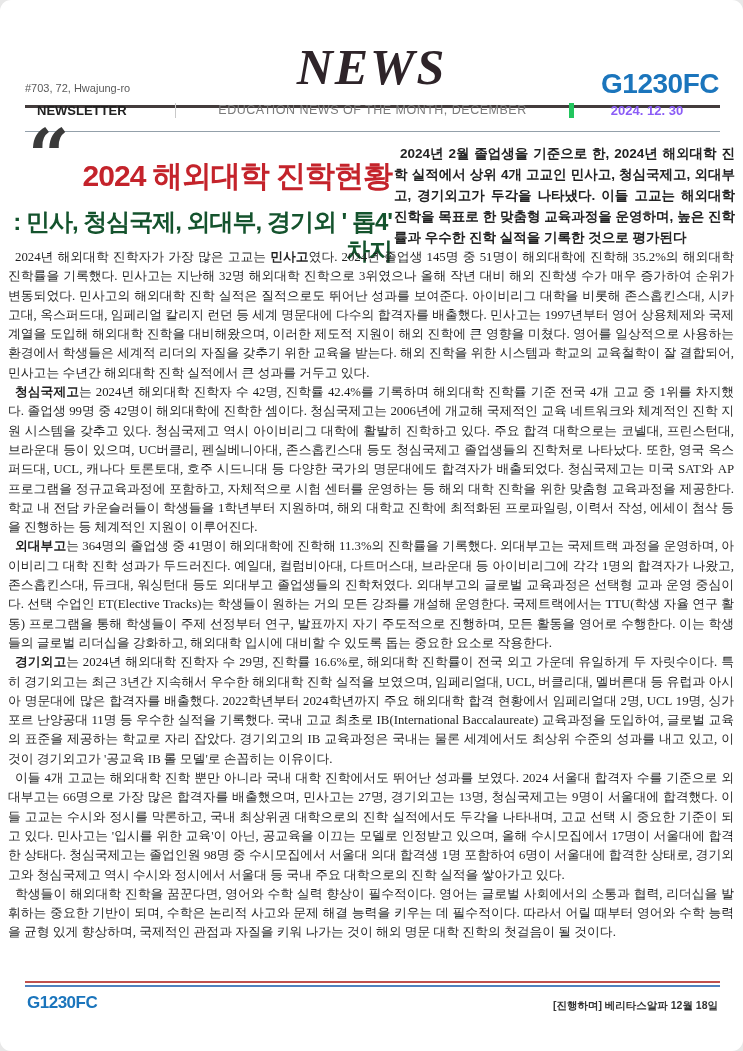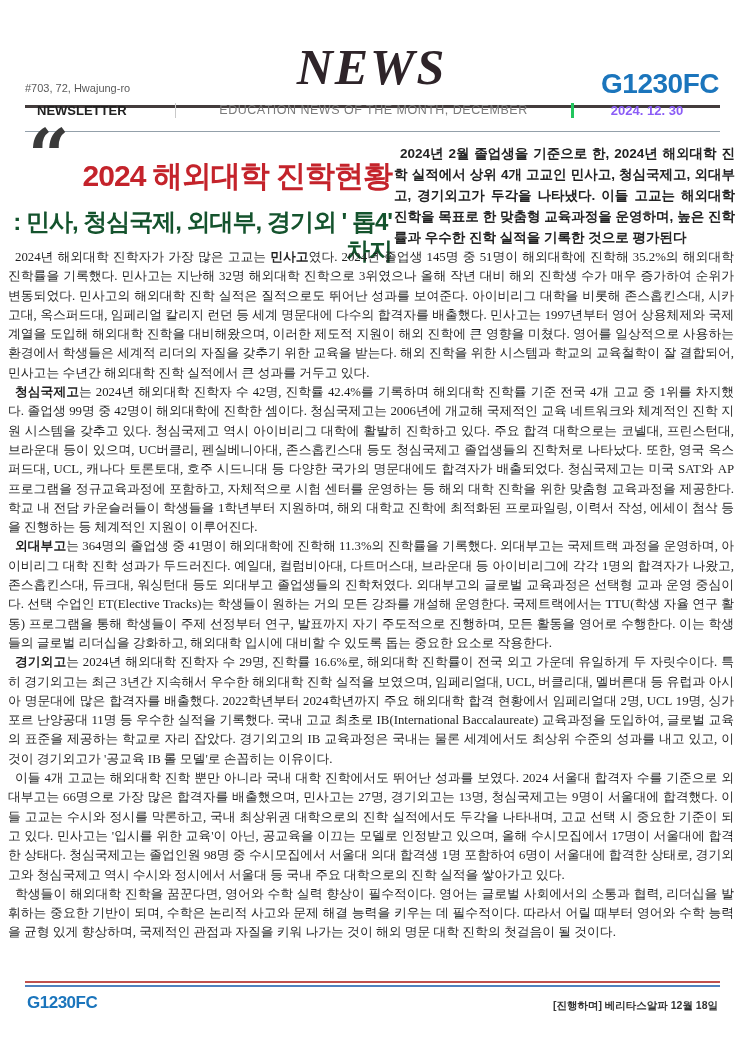--- a/index.html
+++ b/index.html
@@ -1,39 +1,39 @@
 <!DOCTYPE html>
 <html><head>
 <meta charset="utf-8">
 <style>
   html,body{margin:0;padding:0;background:#e8e8e8;}
   .page{
     position:relative;width:743px;height:1051px;margin:0 auto;background:#ffffff;
-    font-family:"Liberation Sans",sans-serif;color:#222;overflow:hidden;
+    font-family:"Liberation Sans",sans-serif;color:#222;overflow:hidden;border-radius:11px;
   }
   
   .addr{position:absolute;left:25px;top:82px;font-size:11px;color:#5a5a5a;}
   .masthead{
     position:absolute;left:0;right:0;top:42px;text-align:center;
     font-family:"Liberation Serif",serif;font-weight:bold;font-size:50px;
     color:#2e2429;letter-spacing:2px;line-height:1;font-style:italic;
   }
   .brand-top{
     position:absolute;right:24px;top:70px;font-size:28px;font-weight:bold;
     color:#1b75bc;letter-spacing:-0.5px;line-height:1;
   }
   .thick-rule{position:absolute;left:25px;right:23px;top:105px;height:3px;background:#433c3c;}
   .meta-row{
     position:absolute;left:25px;right:23px;top:100px;height:21px;
     display:flex;align-items:center;
   }
   .meta-left{width:150px;font-size:13px;font-weight:bold;color:#222;padding-left:12px;box-sizing:border-box;}
   .meta-center{
     flex:1;text-align:center;font-size:12.5px;color:#7a7a7a;letter-spacing:0.5px;
-    border-left:1px solid #c9c9c9;border-right:3px solid #22c55e;height:15px;line-height:15px;
+    border-left:1px solid #c9c9c9;border-right:5px solid #22c55e;height:15px;line-height:15px;
   }
   .meta-right{width:146px;text-align:center;font-size:13px;font-weight:bold;color:#8b5cf6;}
   .thin-rule{position:absolute;left:25px;right:23px;top:131px;height:1px;background:#93a0aa;}
   
   .quote-mark{
     position:absolute;left:28px;top:120px;
     font-family:"DejaVu Serif","Liberation Serif",serif;font-weight:bold;
     font-size:72px;color:#3a3a3a;line-height:1;
   }
   .headline-left{position:absolute;left:0;top:158px;width:392px;text-align:right;}

